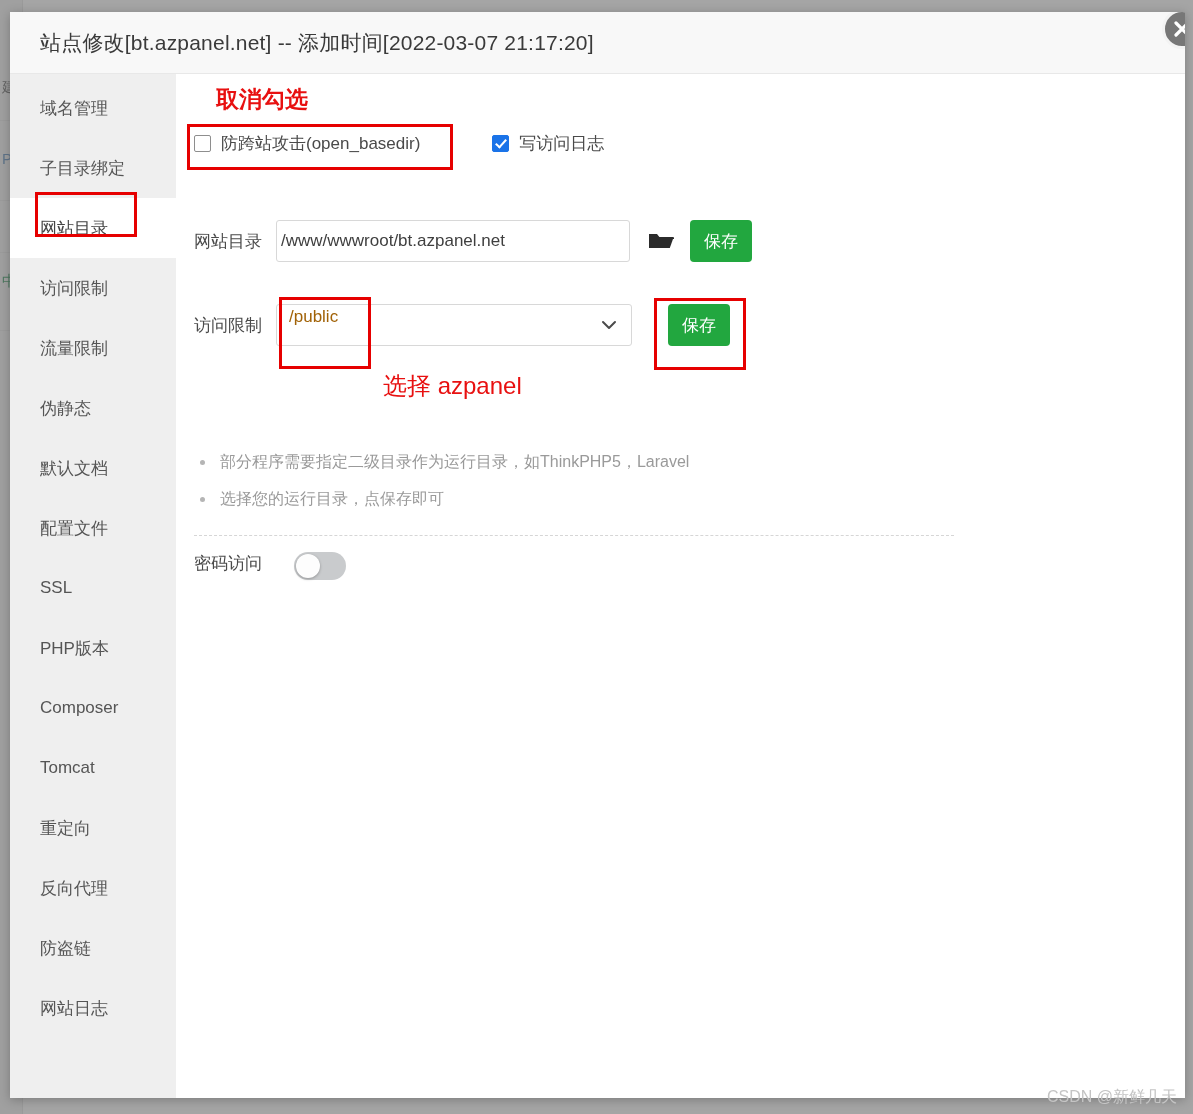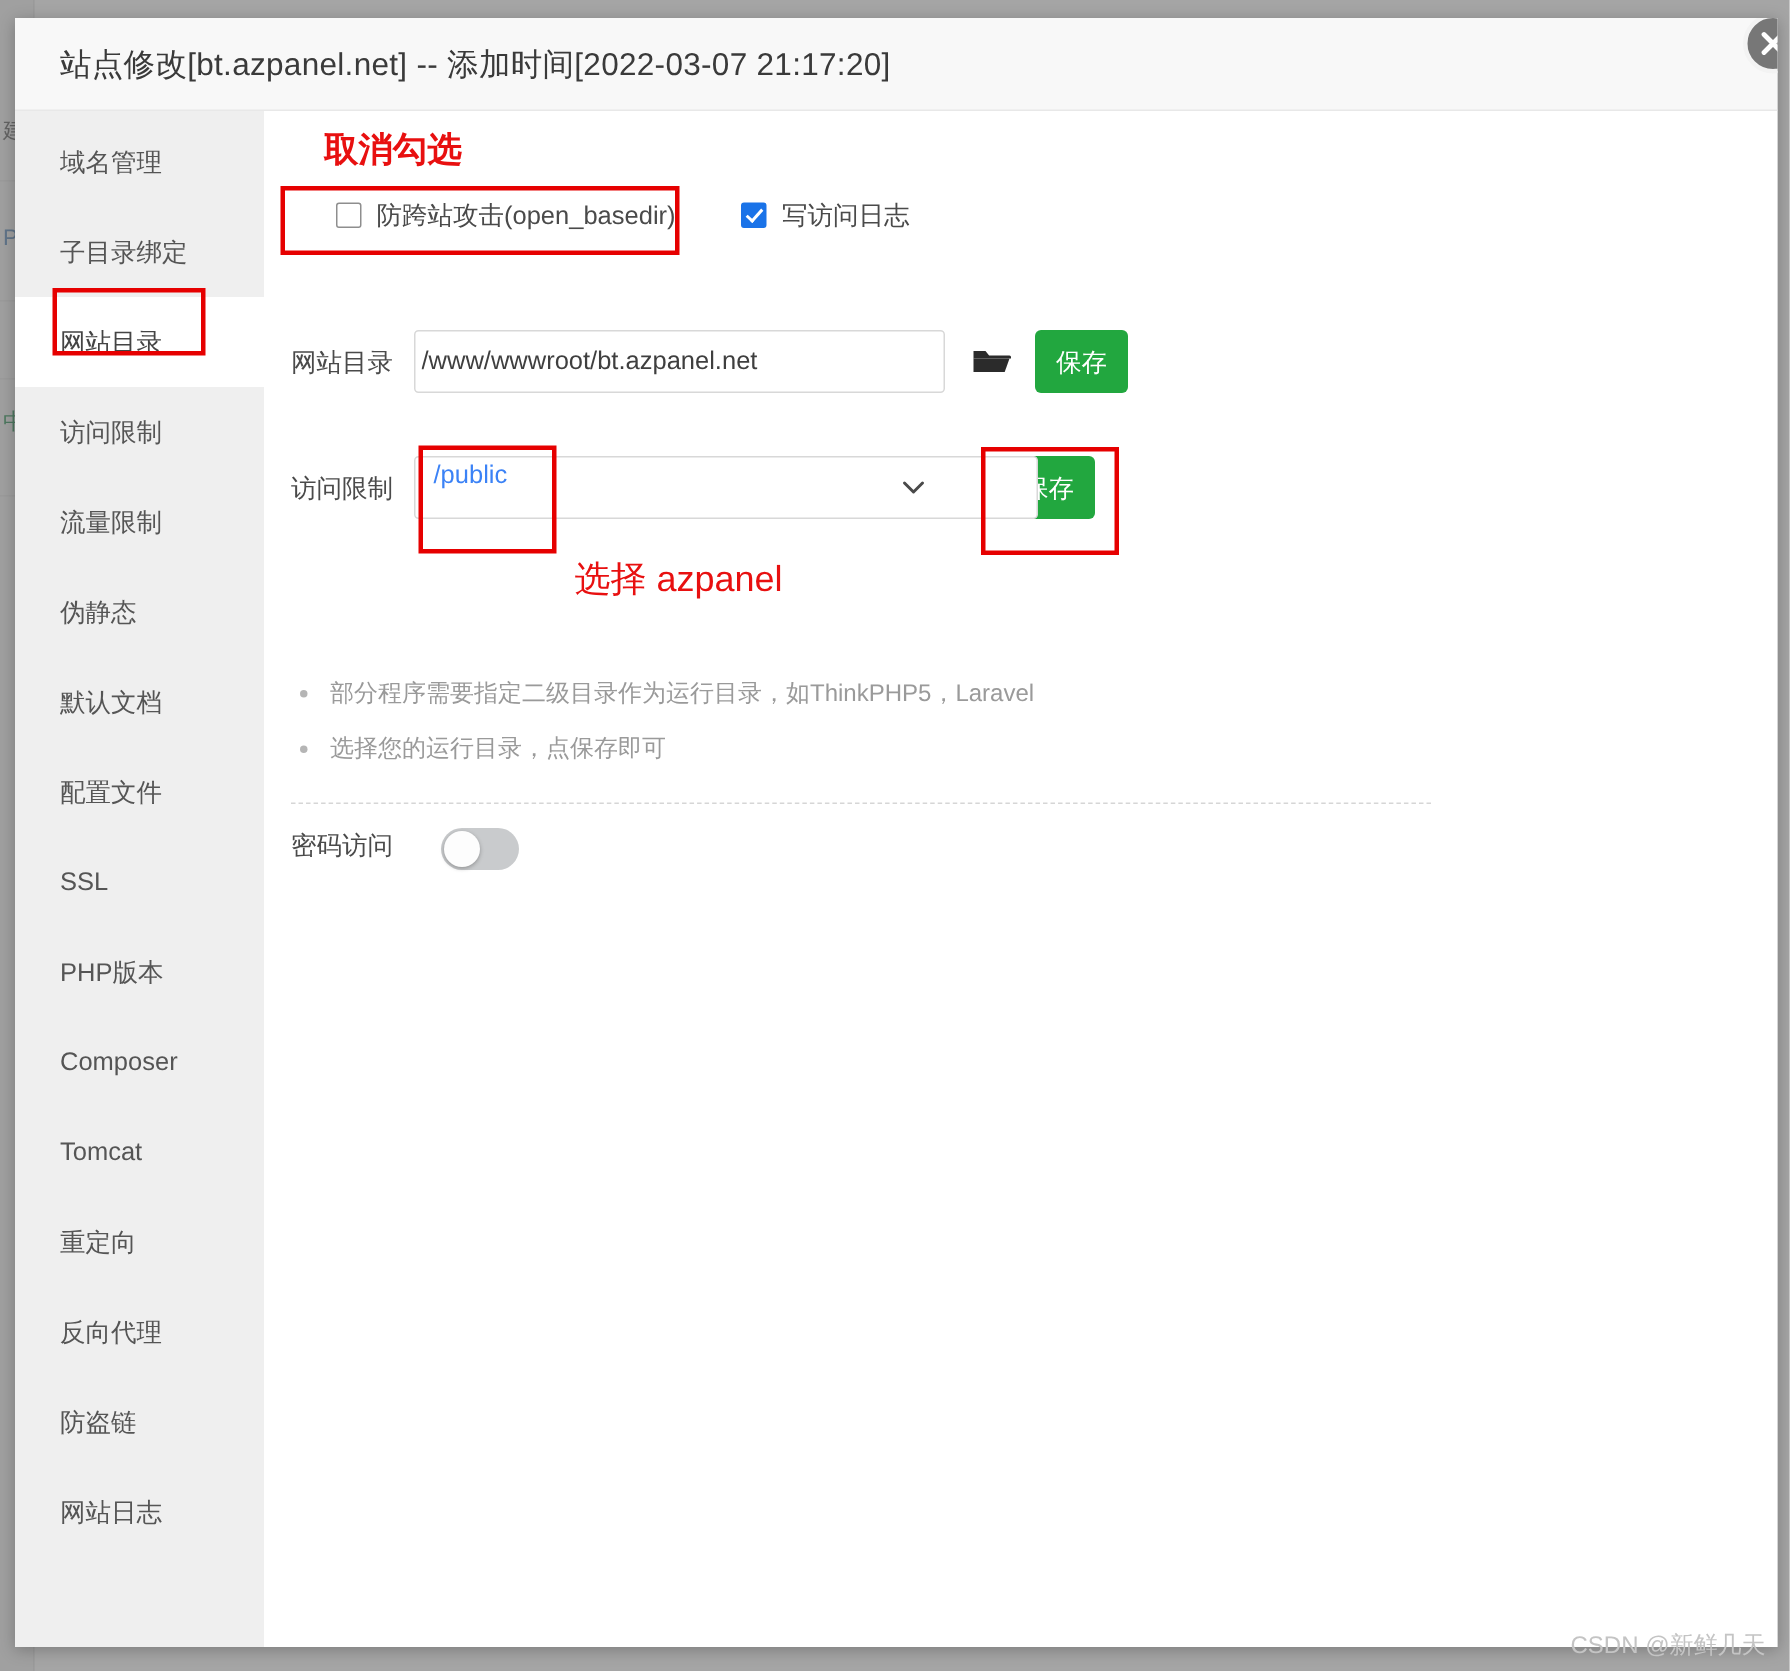--- a/index.html
+++ b/index.html
@@ -155,21 +155,20 @@
     left: 18px;
     top: 58px;
     display: flex;
     align-items: center;
   }
   .cb-group {
     display: flex;
     align-items: center;
     font-size: 17px;
     color: #4a4a4a;
-    margin-left: 30px;
   }
   .cb-box {
     width: 17px; height: 17px;
     border: 1px solid #8e8e8e;
     border-radius: 2px;
     background: #fff;
     box-sizing: border-box;
     margin-right: 10px;
     cursor: pointer;
     flex: 0 0 17px;
@@ -232,27 +231,27 @@
     height: 42px;
     cursor: pointer;
     font-family: "Liberation Sans", sans-serif;
   }
   .select-wrap {
     position: relative;
     width: 354px;
     height: 42px;
   }
   .select-box {
-    width: 416px;
+    width: 356px;
     height: 42px;
     border: 1px solid #d8d8d8;
     border-radius: 3px;
     background: #fff;
     font-size: 17px;
-    color: #3b82f6;
+    color: #a16207;
     padding: 0 34px 16px 12px;
     box-sizing: border-box;
     display: flex;
     align-items: center;
     cursor: pointer;
   }
   .select-chevron {
     position: absolute;
     right: 12px;
     top: 13px;
@@ -409,21 +408,21 @@
         </div>
     </div>
 
     <div id="content">
 
       <div id="checkbox-row">
         <label class="cb-group">
           <span class="cb-box"></span>
           <span>防跨站攻击(open_basedir)</span>
         </label>
-        <label class="cb-group" style="margin-left:44px">
+        <label class="cb-group" style="margin-left:72px">
           <span class="cb-box checked"></span>
           <span>写访问日志</span>
         </label>
       </div>
 
       <div class="form-row" style="top:146px">
         <span class="form-label">网站目录</span>
         <input class="text-input" type="text" value="/www/wwwroot/bt.azpanel.net" style="">
         <span class="folder-icon">
           <svg width="26" height="20" viewBox="0 0 26 20" aria-hidden="true">

